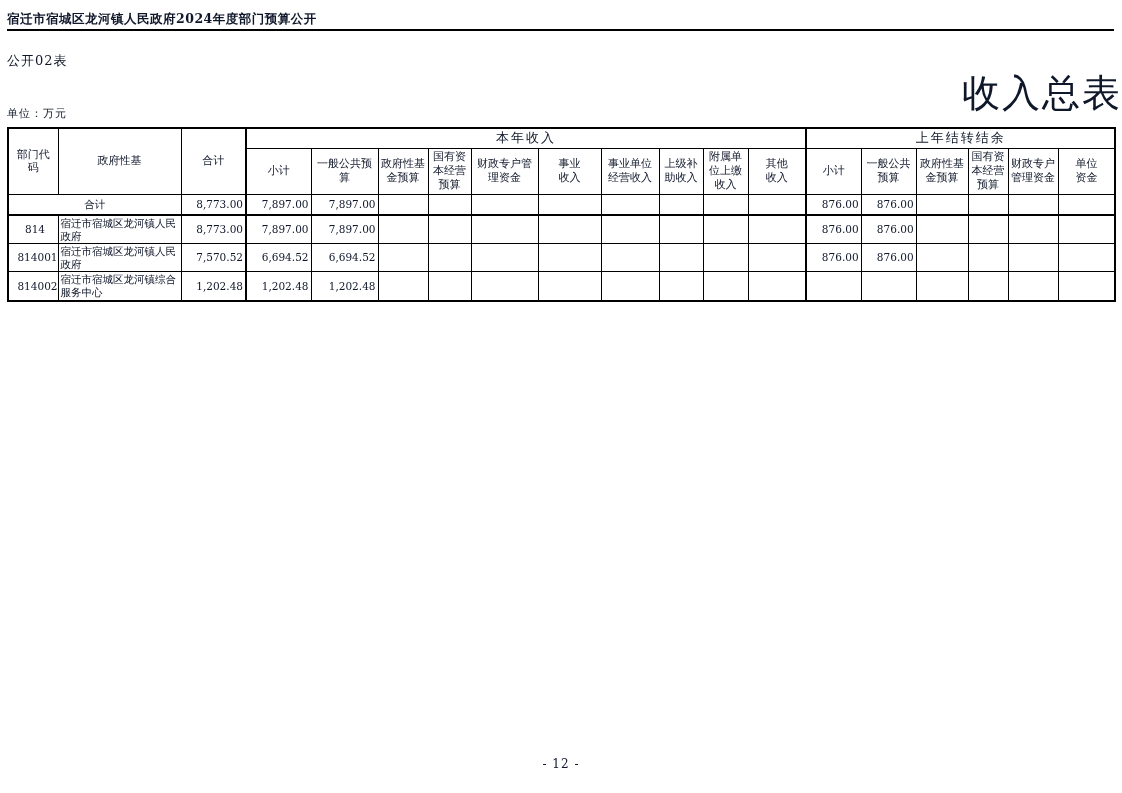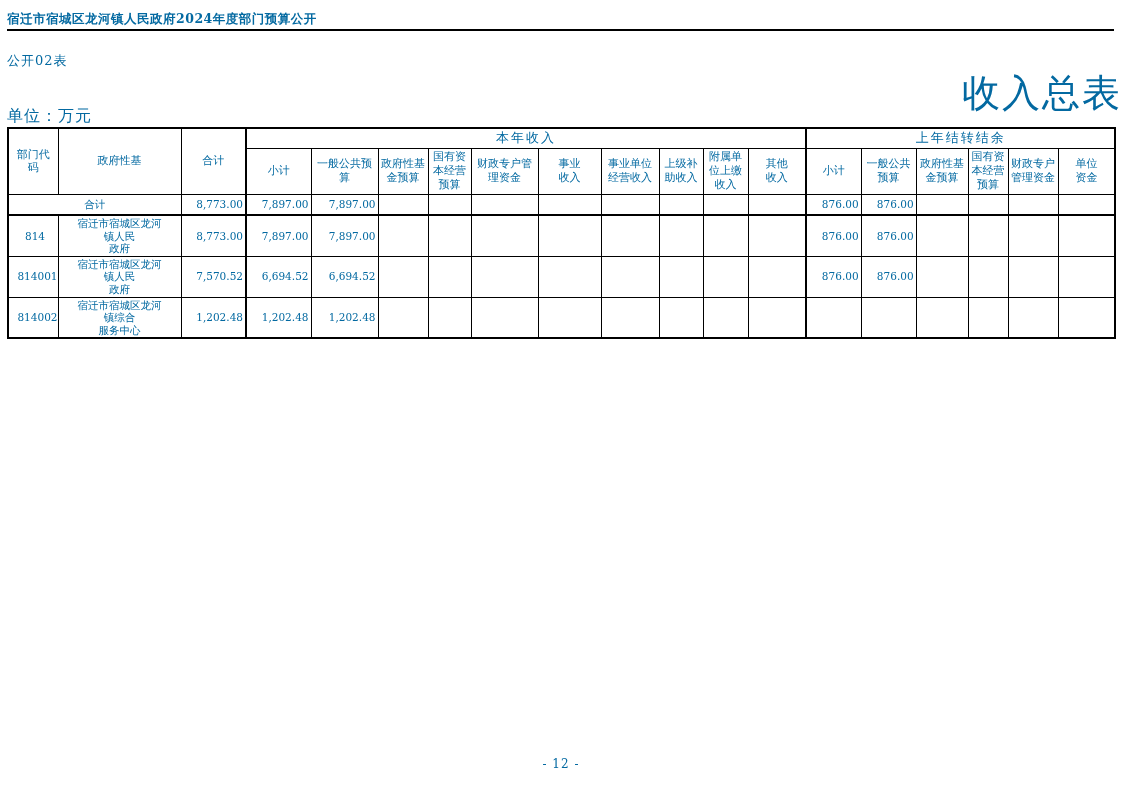--- a/index.html
+++ b/index.html
@@ -2,21 +2,21 @@
 <html><head>
 <meta charset="utf-8">
 <style>
   html, body { margin: 0; padding: 0; background: #ffffff; }
   .page {
     position: relative;
     width: 1122px;
     height: 793px;
     background: #ffffff;
     font-family: "DejaVu Serif", "Liberation Serif", serif;
-    color: #0369a1;
+    color: #0f172a;
     overflow: hidden;
   }
   .doc-header {
     position: absolute;
     left: 7px; top: 11px;
     font-size: 12.5px;
     font-weight: 600;
     letter-spacing: 0.5px;
     white-space: nowrap;
   }
@@ -48,21 +48,21 @@
     display: flex;
     justify-content: space-between;
     align-items: flex-end;
   }
   .dept-label {
     font-size: 13.5px;
     font-weight: 600;
     letter-spacing: 1.5px;
   }
   .unit-label {
-    font-size: 16px;
+    font-size: 11px;
     letter-spacing: 1px;
   }
   table.income-table {
     position: absolute;
     left: 7px; top: 127px;
     width: 1107px;
     border-collapse: collapse;
     table-layout: fixed;
     border: 2px solid #000000;
   }
@@ -93,21 +93,21 @@
     line-height: 1.2;
   }
   .income-table tbody tr.row-total   { height: 21px; }
   .income-table tbody tr.row-dept    { height: 27px; }
   .income-table tbody tr.row-unit1   { height: 28px; }
   .income-table tbody tr.row-unit2   { height: 28px; }
   .income-table tbody tr.row-total td { border-bottom: 2px solid #000000; }
   td.cell-total-label { text-align: center; font-size: 11px; }
   td.cell-code { text-align: right; font-size: 11px; }
   td.cell-code.flush-left { text-align: left; padding-left: 16px; }
-  td.cell-name { text-align: center; padding: 1px 16px; white-space: pre-line; }
+  td.cell-name { text-align: left; padding: 1px 2px; white-space: pre-line; }
   td.num { text-align: right; padding-right: 2px; }
   .page-number {
     position: absolute;
     left: 0; top: 757px;
     width: 1122px;
     text-align: center;
     font-size: 12px;
     letter-spacing: 1px;
   }
 </style>

